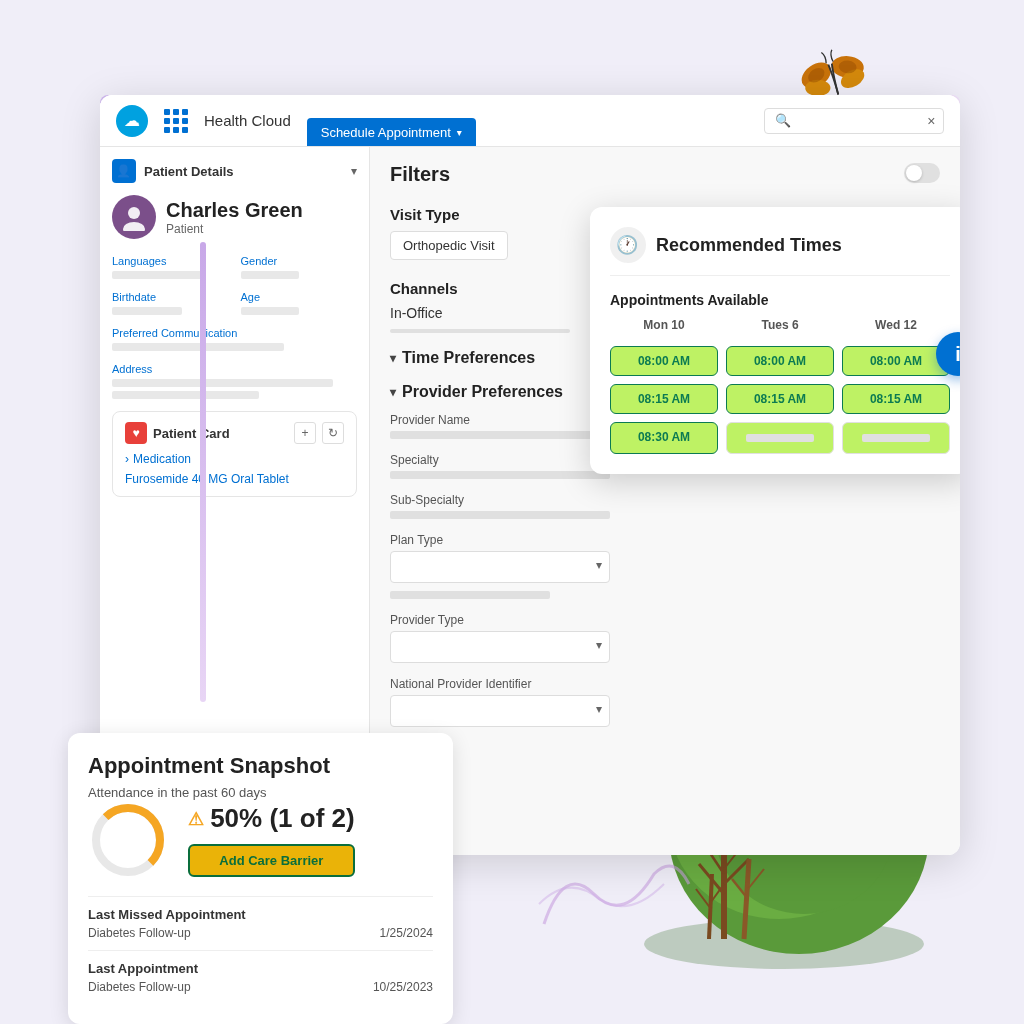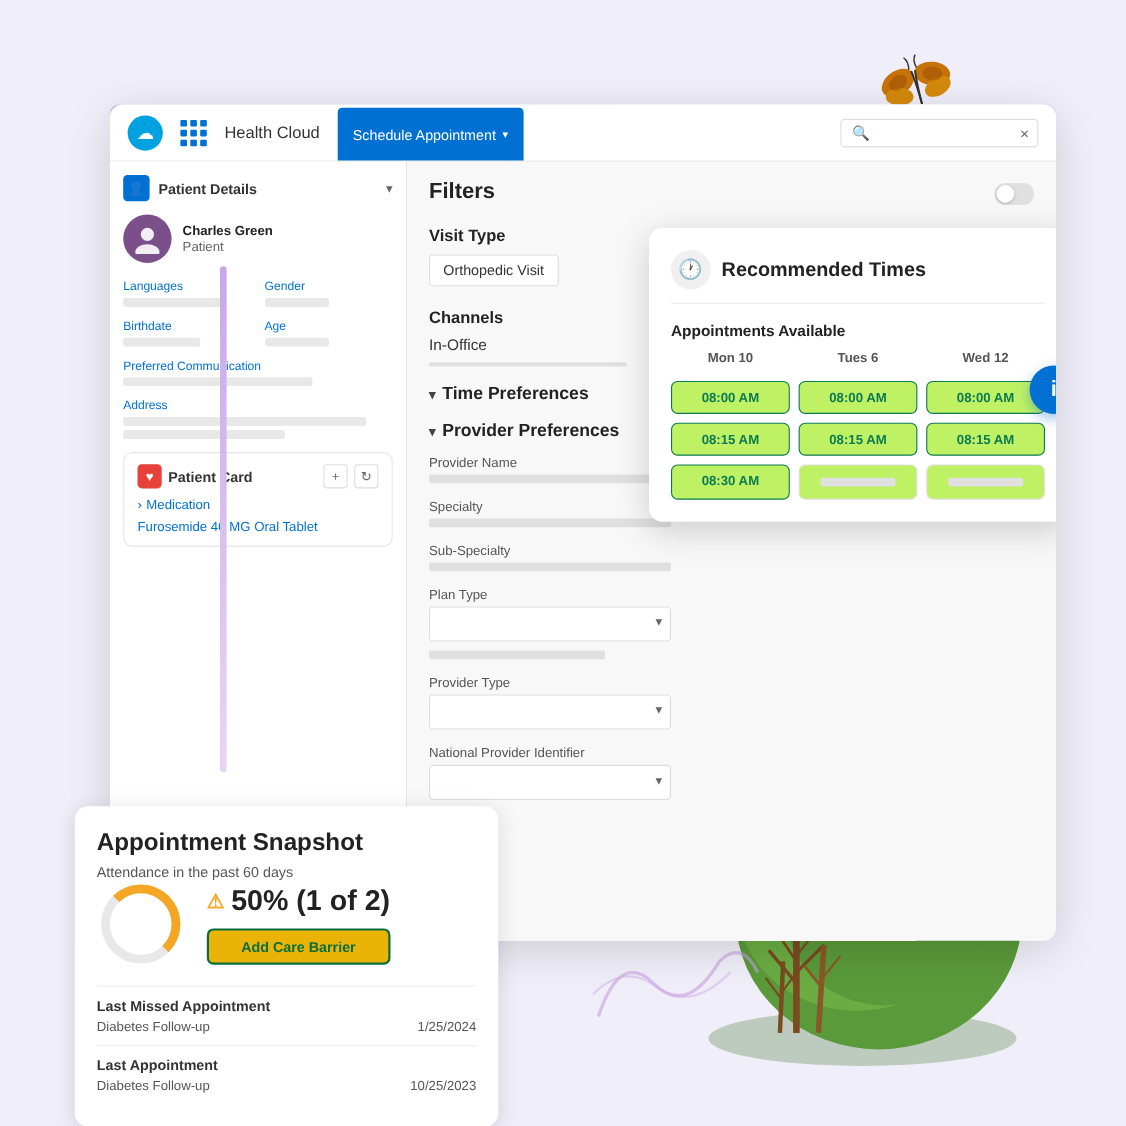--- a/index.html
+++ b/index.html
@@ -90,21 +90,21 @@
 
     .nav-tab {
       background: #0070d2;
       color: white;
       padding: 6px 14px;
       border-radius: 4px 4px 0 0;
       font-size: 13px;
       display: flex;
       align-items: center;
       gap: 6px;
-      height: 48px;
+      height: 28px;
       margin-top: auto;
     }
 
     .nav-tab .chevron { font-size: 10px; }
 
     .nav-search {
       margin-left: auto;
       display: flex;
       align-items: center;
       border: 1px solid #ddd;
@@ -195,21 +195,21 @@
       overflow: hidden;
       display: flex;
       align-items: center;
       justify-content: center;
       color: white;
       font-size: 18px;
       flex-shrink: 0;
     }
 
     .patient-name {
-      font-size: 12px;
+      font-size: 20px;
       font-weight: 600;
       color: #222;
     }
 
     .patient-role {
       font-size: 12px;
       color: #666;
     }
 
     
@@ -330,21 +330,21 @@
     .filters-panel {
       flex: 1;
       background: #f8f8f8;
       overflow-y: auto;
       padding: 16px 20px;
       position: relative;
     }
 
     .filters-header {
       display: flex;
-      align-items: flex-end;
+      align-items: flex-start;
       justify-content: space-between;
       margin-bottom: 20px;
     }
 
     .filters-title {
       font-size: 20px;
       font-weight: 700;
       color: #222;
     }
 

